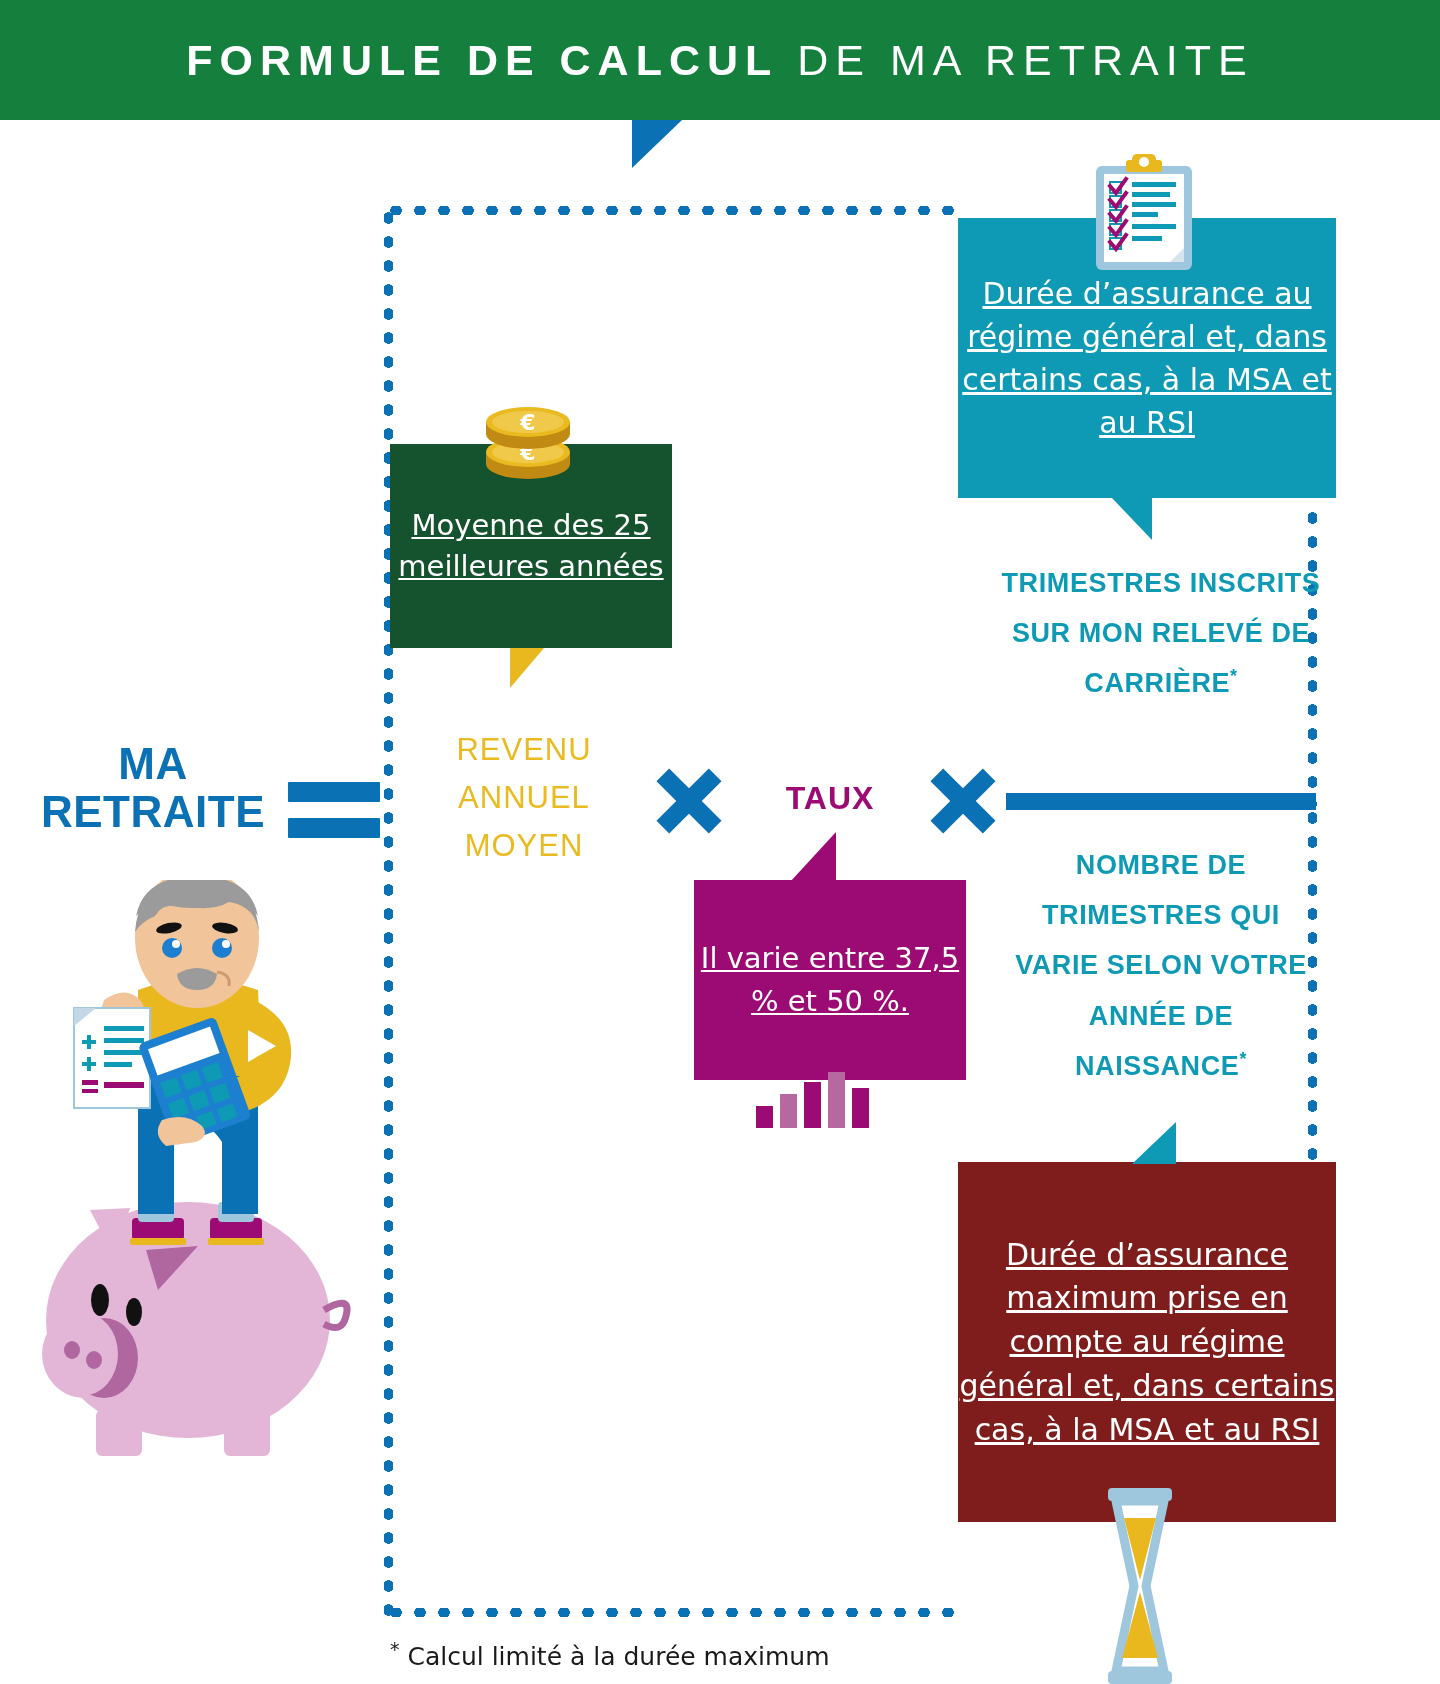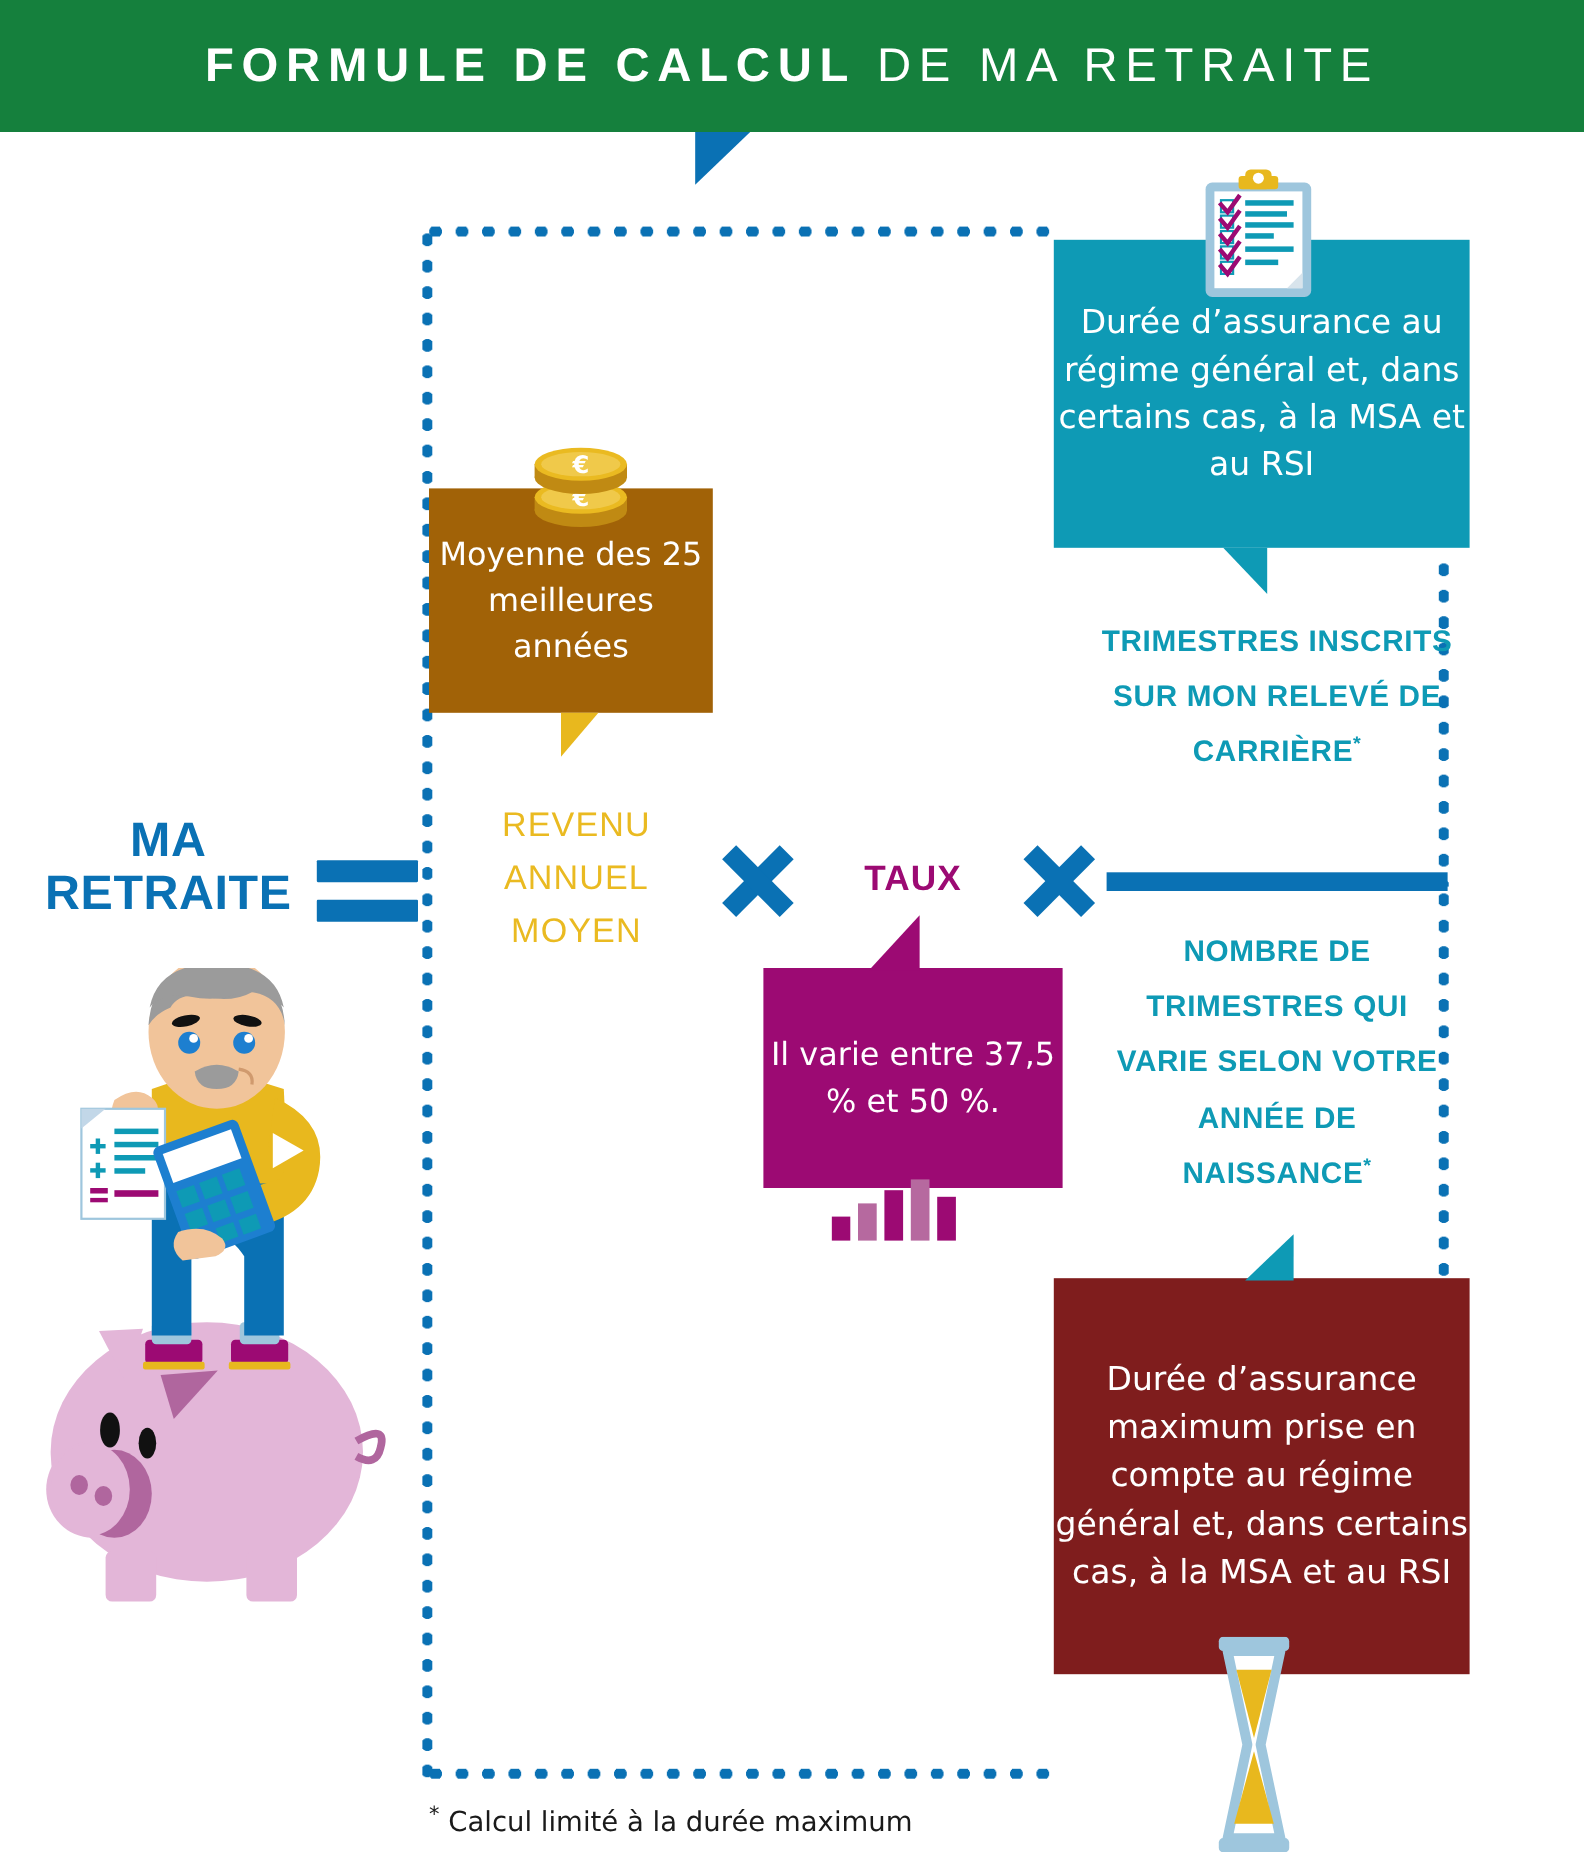--- a/index.html
+++ b/index.html
@@ -77,25 +77,25 @@
   .frac-num sup, .frac-den sup { font-size:18px; }
 
   
   .callout { position:absolute; }
   .callout .body {
     position:relative; width:100%; height:100%;
     display:flex; align-items:center; justify-content:center;
   }
   .callout p {
     color:#ffffff; text-align:center; font-size:29px; line-height:1.42;
-    font-family:"DejaVu Sans", sans-serif; padding:0 0;
-  }
-
-  
-  .box-yellow { left:390px; top:444px; width:258px; height:204px; background:#a16207; }
+    font-family:"DejaVu Sans", sans-serif; padding:0 0;text-decoration:underline;
+  }
+
+  
+  .box-yellow { left:390px; top:444px; width:282px; height:204px; background:#14532d; }
 
   
   .box-teal-top { left:958px; top:218px; width:378px; height:280px; background:#0e9ab5; }
   .box-teal-top .tail {
     position:absolute; left:1112px; top:498px; width:0; height:0;
     border-right:40px solid #0e9ab5; border-bottom:42px solid transparent;
   }
   .box-teal-top p { font-size:30px; line-height:1.44; }
 
   

